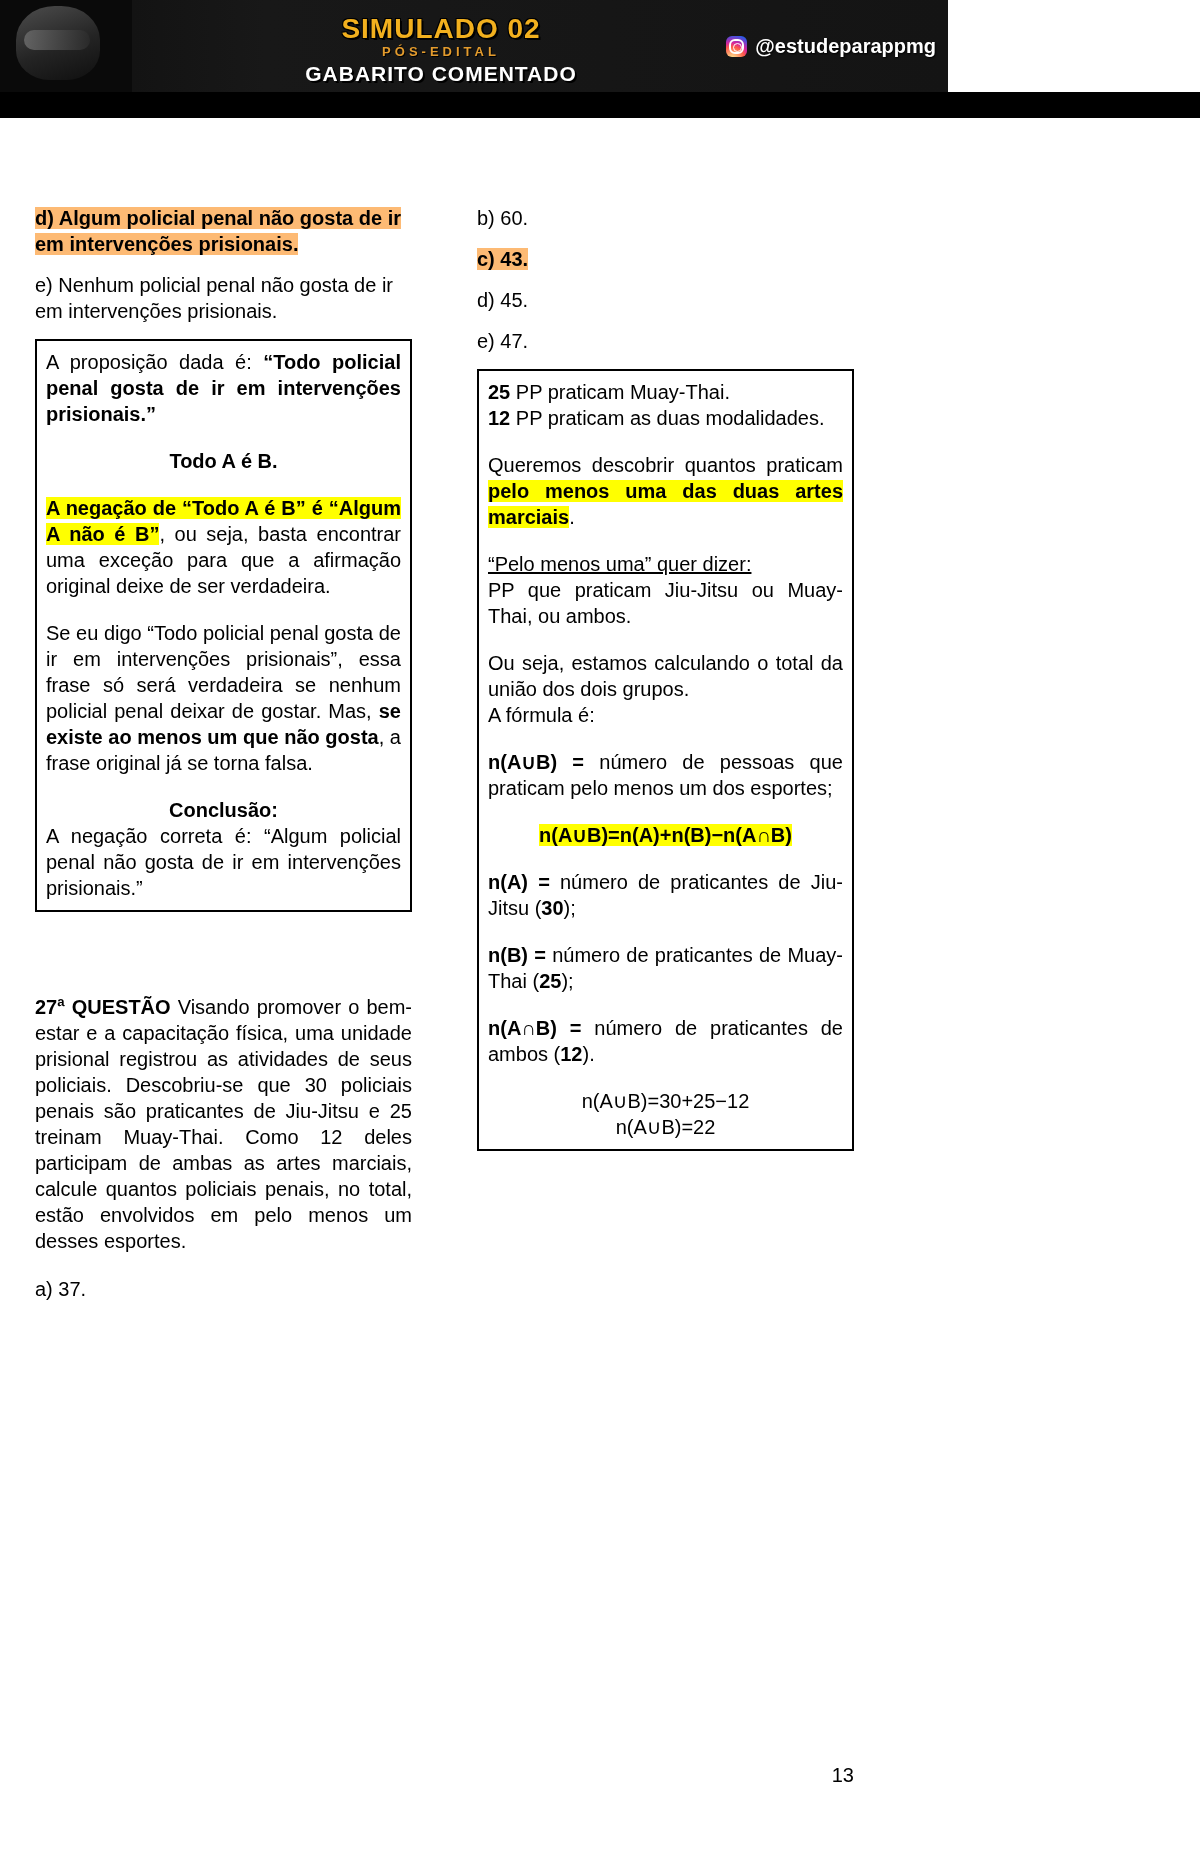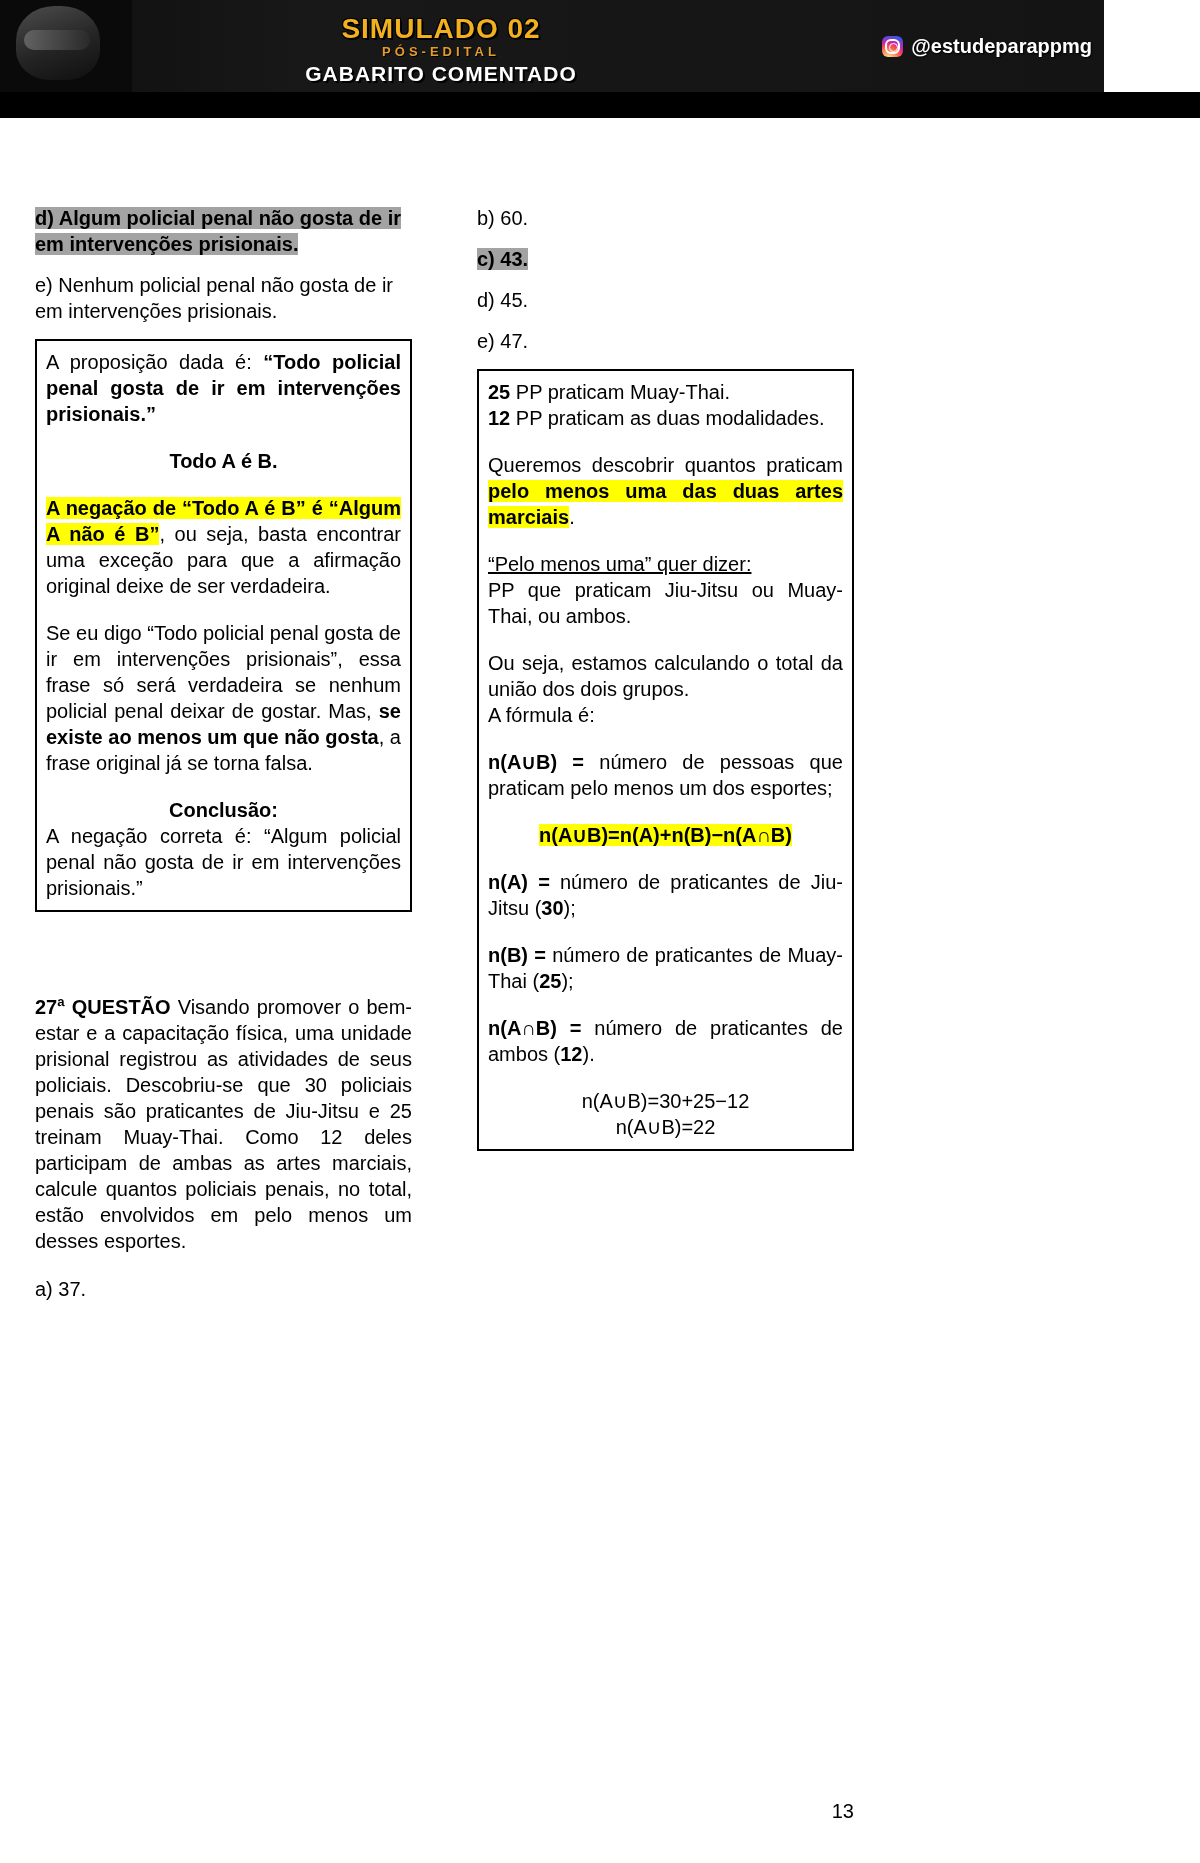--- a/index.html
+++ b/index.html
@@ -7,21 +7,21 @@
   body {
     background:#ffffff;
     font-family:"Liberation Sans", sans-serif;
     color:#000;
     position:relative;
     overflow:hidden;
   }
 
   
   .topbar {
-    position:absolute; top:0; left:0; width:1104px; height:92px;
+    position:absolute; top:0; left:0; width:948px; height:92px;
     background:linear-gradient(90deg,#0e0e0e 0%,#181818 28%,#141414 100%);
   }
   .photo {
     position:absolute; left:0; top:0; width:132px; height:92px;
     background:#0a0a0a; overflow:hidden;
   }
   .ph-a {
     position:absolute; left:16px; top:6px; width:84px; height:74px;
     border-radius:46% 46% 40% 40%;
     background:linear-gradient(160deg,#4d4d4d 0%,#242424 55%,#0f0f0f 100%);
@@ -83,26 +83,26 @@
   .box { border:2px solid #000; padding:8px 9px 9px; }
 
   .para  { margin:0 0 21px; text-align:justify; }
   .tight { margin:0; text-align:justify; }
   .mb    { margin-bottom:21px; }
   .center{ text-align:center; }
 
   
   .b { font-weight:bold; }
   .u { text-decoration:underline; }
-  .hl-green  { background:#a3a3a3; }
+  .hl-green  { background:#fdba74; }
   .hl-yellow { background:#ffff00; }
 
   
   .page-number {
-    position:absolute; left:477px; top:1800px; width:377px;
+    position:absolute; left:477px; top:1764px; width:377px;
     text-align:right; font-size:20px;
   }
 </style>
 </head>
 <body>
 
 <div class="page">
 
   <header class="topbar">
     <div class="photo">

